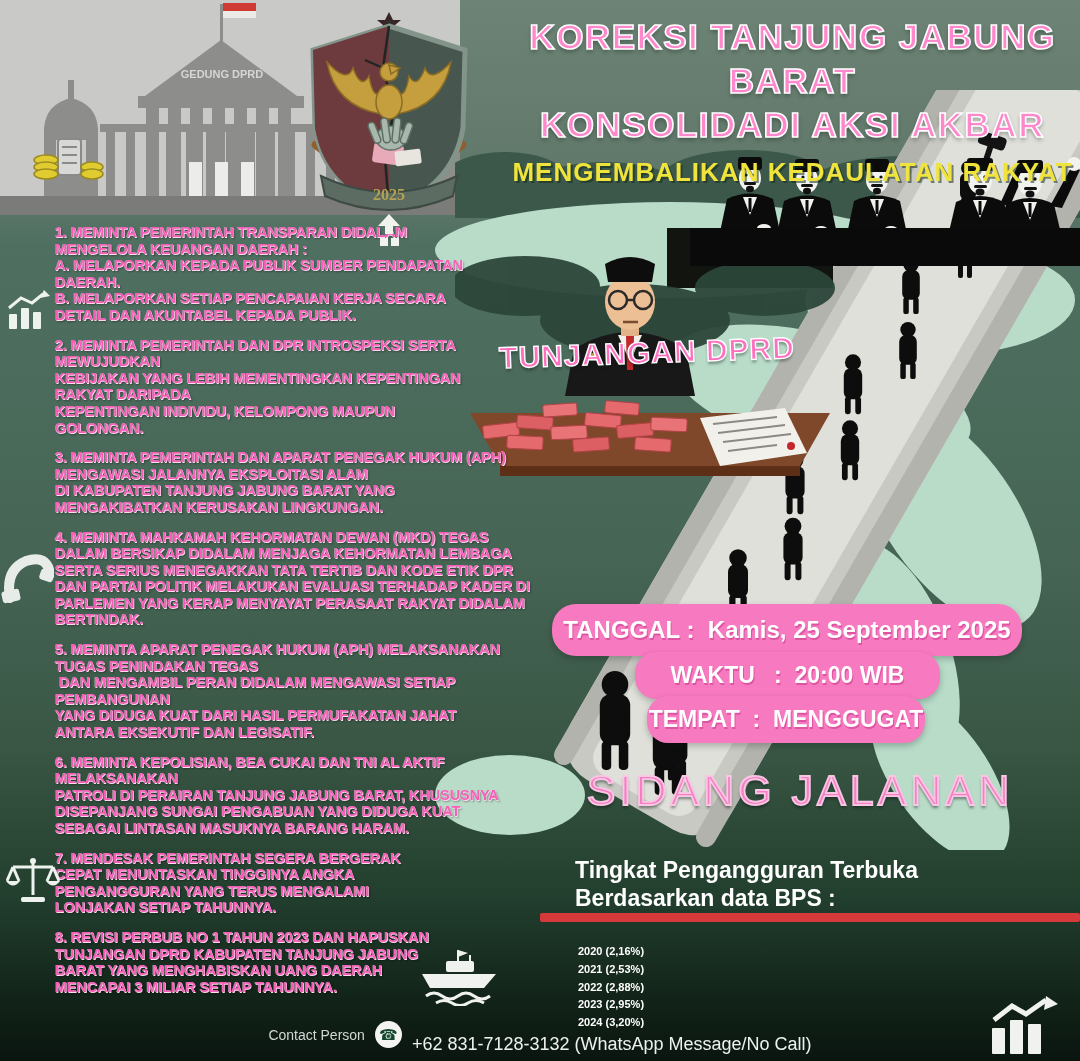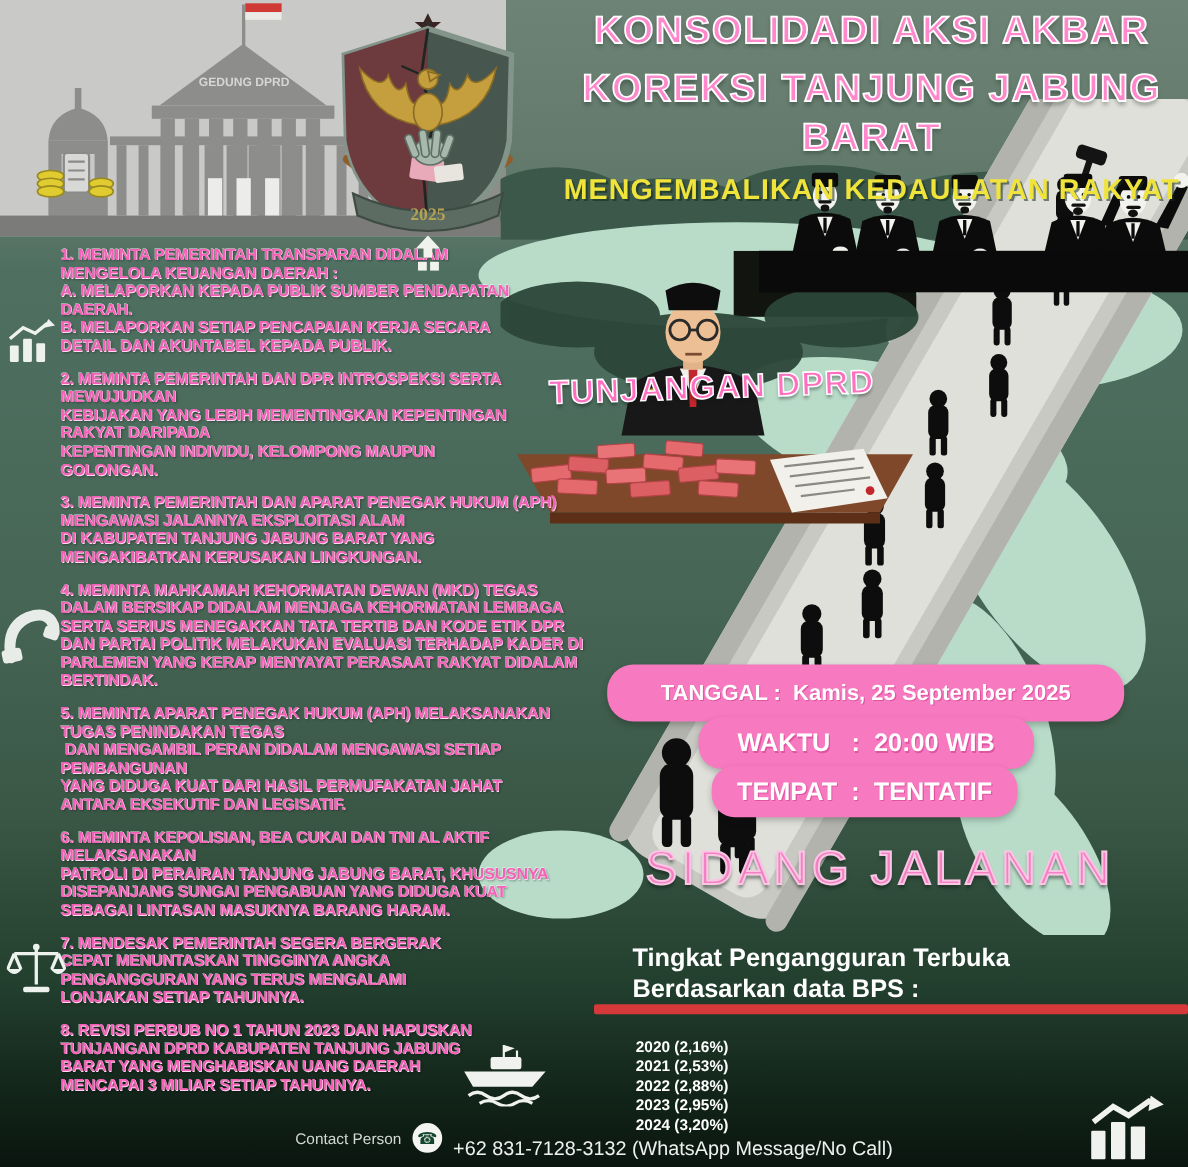--- a/index.html
+++ b/index.html
@@ -17,32 +17,32 @@
   .demands{left:55px;top:224px;width:508px;}
   .demand{white-space:pre;font-weight:bold;font-size:14.5px;line-height:16.6px;
     color:#f55fb8;letter-spacing:-.1px;margin-bottom:13px;
     text-shadow:.6px .6px 0 #ffd9ee,-.5px -.5px 0 rgba(255,255,255,.45),1.5px 1.5px 2px rgba(0,0,0,.35);}
   .overlay-label{left:492px;top:336px;width:310px;text-align:center;font-weight:bold;font-size:30px;
     color:#ff6fc0;-webkit-text-stroke:1.4px #fff;letter-spacing:1px;transform:rotate(-2deg);
     text-shadow:0 3px 3px rgba(10,25,18,.4);}
   .schedule-box{background:#f779c0;color:#fff;font-weight:bold;display:flex;align-items:center;
     justify-content:center;white-space:pre;text-shadow:1px 1.5px 0 rgba(190,40,125,.45);
     box-shadow:0 3px 6px rgba(10,25,18,.25);}
-  .sb1{left:552px;top:604px;width:470px;height:52px;border-radius:24px;font-size:20px;}
+  .sb1{left:552px;top:604px;width:470px;height:52px;border-radius:24px;font-size:24px;}
   .sb2{left:635px;top:652px;width:305px;height:47px;border-radius:21px;font-size:23px;}
   .sb3{left:647px;top:696px;width:278px;height:47px;border-radius:21px;font-size:23px;}
   .event-title{left:520px;top:766px;width:560px;text-align:center;font-weight:normal;font-size:43px;
     letter-spacing:4px;color:#f47fc3;-webkit-text-stroke:1.8px #f9c6e4;
     text-shadow:0 3px 3px rgba(10,22,16,.5);}
   .event-sub{left:520px;top:817px;width:560px;text-align:center;font-weight:bold;font-size:20.5px;
     letter-spacing:.5px;color:#ef4fae;-webkit-text-stroke:.8px #ffc0e2;
     text-shadow:0 2px 2px rgba(10,22,16,.5);}
   .bps-header{left:575px;top:856px;color:#fff;font-weight:bold;font-size:23px;line-height:28px;}
   .red-bar{left:540px;top:913px;width:540px;height:9px;background:#d6393a;border-radius:2px;}
-  .bps-rows{left:578px;top:943px;color:#fff;font-weight:bold;font-size:14px;line-height:17.8px;}
+  .bps-rows{left:578px;top:943px;color:#fff;font-weight:bold;font-size:11px;line-height:17.8px;}
   .contact-row{left:0;top:1014px;width:1080px;display:flex;justify-content:center;align-items:center;gap:10px;}
   .contact-label{color:#d3d9d4;font-size:14px;}
   .contact-circle{width:27px;height:27px;border-radius:50%;background:#f4f4f2;display:flex;
     align-items:center;justify-content:center;font-size:15px;color:#14462e;}
   .contact-phone{color:#eef2ee;font-size:18px;margin-top:20px;}
 </style>
 </head>
 <body>
 
 <div class="poster">
@@ -392,22 +392,22 @@
         <rect x="79" y="108" width="7" height="25" rx="3.5" transform="rotate(-8 82 120)"></rect>
         <rect x="90" y="108" width="7" height="25" rx="3.5" transform="rotate(6 93 120)"></rect>
         <rect x="100" y="112" width="7" height="22" rx="3.5" transform="rotate(20 103 123)"></rect>
       </g>
     </g>
     <path d="M18,166 Q86,198 154,166 L150,186 Q86,214 22,186 Z" fill="#5c6c63" stroke="#3e4b44" stroke-width="2"></path>
     <text x="86" y="190" text-anchor="middle" font-size="16" font-weight="bold" fill="#b3a154" font-family="Liberation Serif, serif">2025</text>
   </svg>
 
   <div class="abs title-wrap">
+    <div class="t-pink t2">KOREKSI TANJUNG JABUNG BARAT</div>
     <div class="t-pink t1">KONSOLIDADI AKSI AKBAR</div>
-    <div class="t-pink t2">KOREKSI TANJUNG JABUNG BARAT</div>
     <div class="t3">MENGEMBALIKAN KEDAULATAN RAKYAT</div>
   </div>
 
   <div class="abs demands">
     <div class="demand">1. MEMINTA PEMERINTAH TRANSPARAN DIDALAM
 MENGELOLA KEUANGAN DAERAH :
 A. MELAPORKAN KEPADA PUBLIK SUMBER PENDAPATAN
 DAERAH.
 B. MELAPORKAN SETIAP PENCAPAIAN KERJA SECARA
 DETAIL DAN AKUNTABEL KEPADA PUBLIK.</div>
@@ -482,21 +482,21 @@
     <path d="M0,26 Q7,35 14,26 Z" fill="#eef2ee"></path>
     <path d="M40,26 Q47,35 54,26 Z" fill="#eef2ee"></path>
     <circle cx="27" cy="6" r="3" fill="#eef2ee"></circle>
     <rect x="15" y="42" width="24" height="5" rx="2" fill="#eef2ee"></rect>
   </svg>
 
   <div class="abs overlay-label">TUNJANGAN DPRD</div>
 
   <div class="abs schedule-box sb1">TANGGAL :  Kamis, 25 September 2025</div>
   <div class="abs schedule-box sb2">WAKTU   :  20:00 WIB</div>
-  <div class="abs schedule-box sb3">TEMPAT  :  TENTATIF</div>
+  <div class="abs schedule-box sb3">TEMPAT  :  MENGGUGAT</div>
 
   <div class="abs event-title">SIDANG JALANAN</div>
 
   <div class="abs bps-header">
     <div>Tingkat Pengangguran Terbuka</div>
     <div>Berdasarkan data BPS :</div>
   </div>
   <div class="abs red-bar"></div>
   <div class="abs bps-rows">
     <div>2020 (2,16%)</div>

